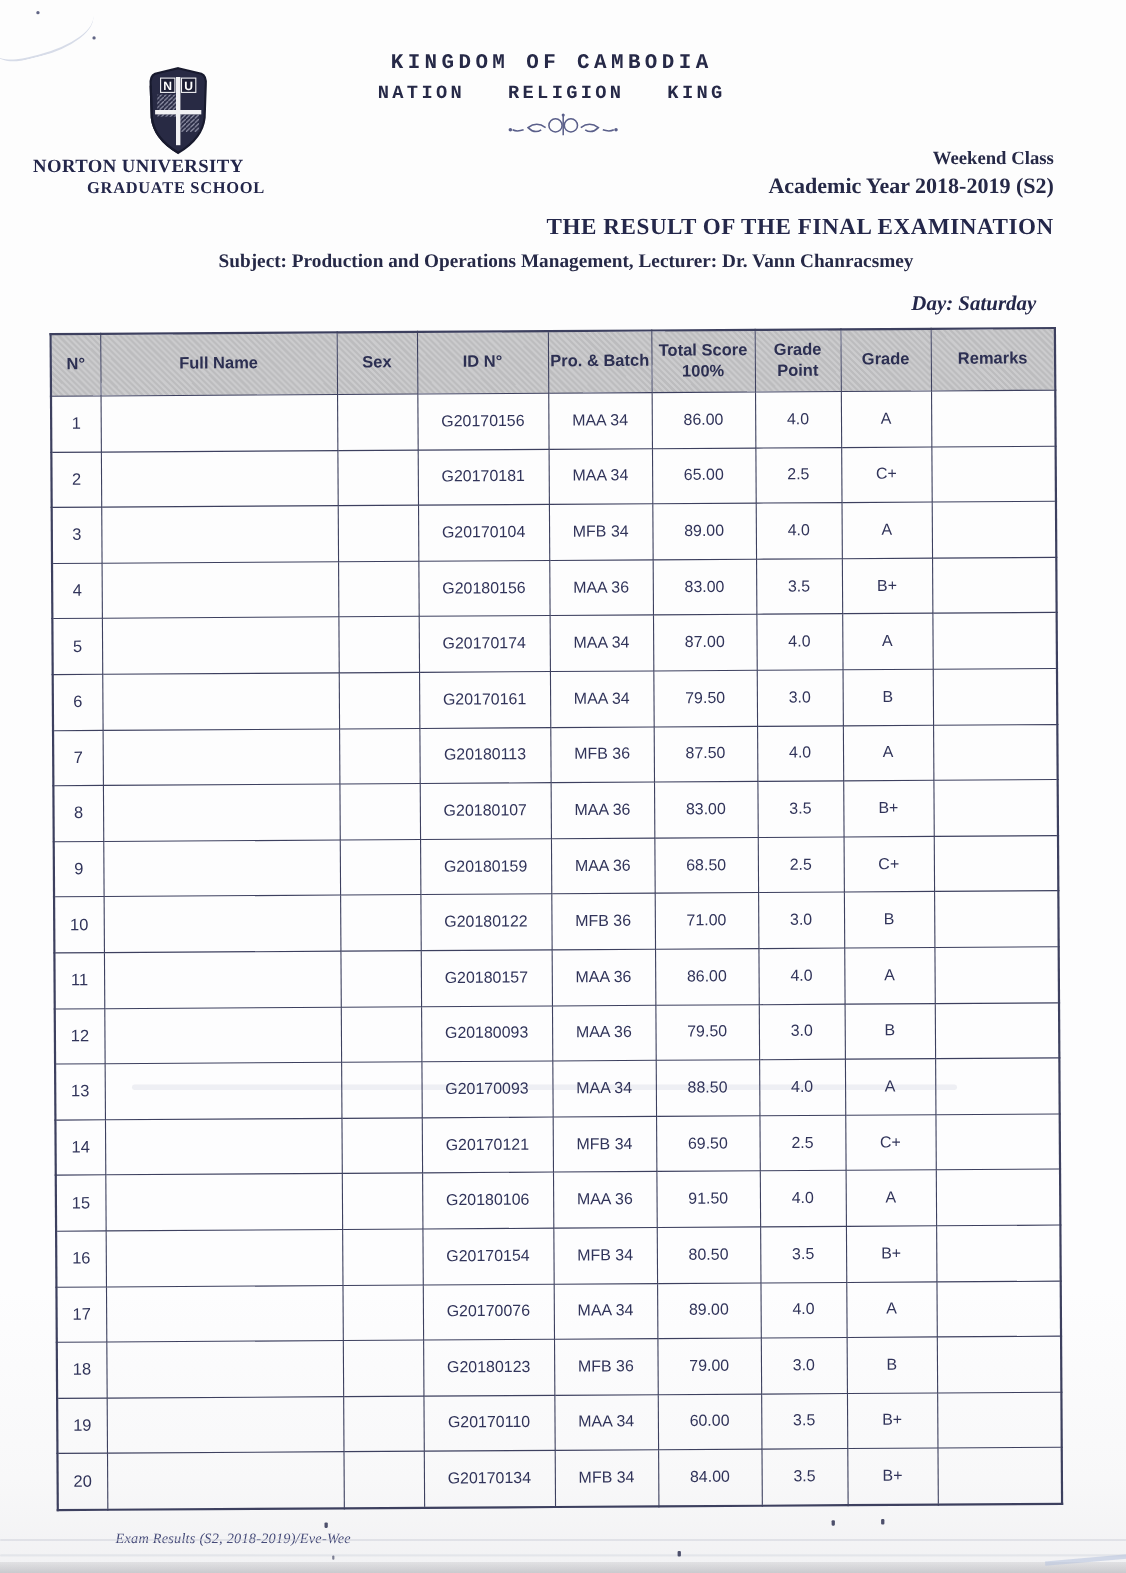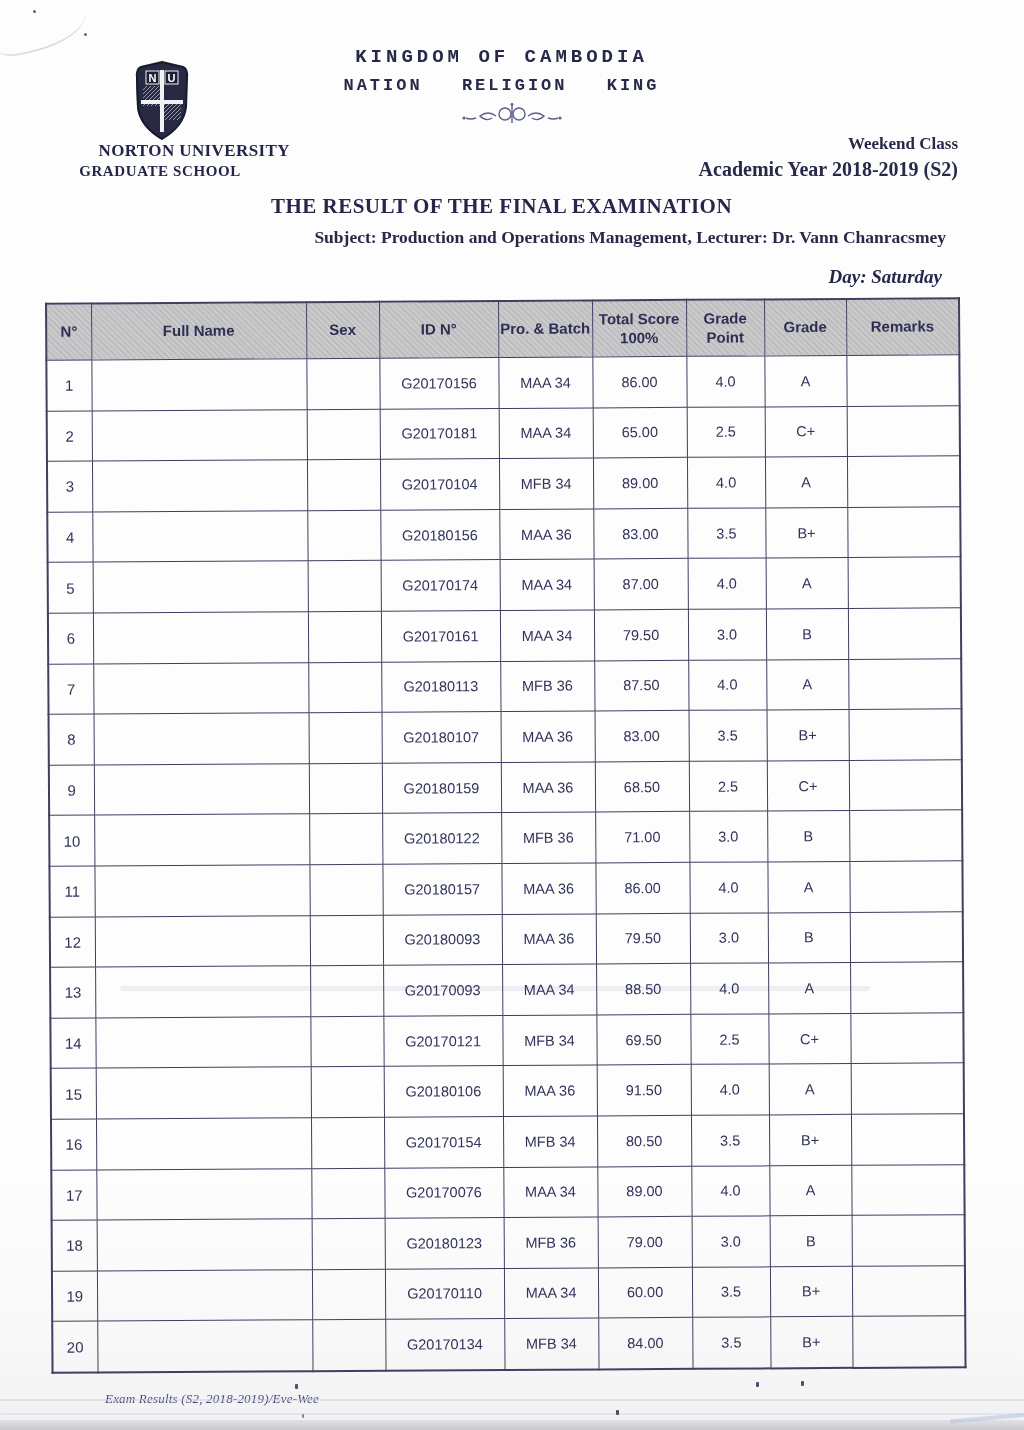--- a/index.html
+++ b/index.html
@@ -11,30 +11,30 @@
     overflow:hidden;
     font-family:"Liberation Serif", serif;
     color:#262947;
   }
   
   .center-head{position:absolute;left:45px;width:913px;text-align:center;font-family:Liberation Mono, monospace;}
   .kingdom{top:46px;font-size:19px;font-weight:bold;letter-spacing:4px;}
   .motto{top:76px;font-size:17px;font-weight:bold;letter-spacing:3px;word-spacing:26px;}
   .ornament{position:absolute;left:0;right:0;top:102px;text-align:center;}
   .logo-wrap{position:absolute;left:133px;top:60px;width:58px;height:82px;}
-  .univ-name{position:absolute;left:30px;top:141px;width:260px;text-align:right;
+  .univ-name{position:absolute;left:30px;top:141px;width:260px;text-align:left;
     font-size:17px;font-weight:bold;color:#23264a;letter-spacing:0.4px;}
   .school-name{position:absolute;left:30px;top:163px;width:260px;text-align:center;
     font-size:15px;font-weight:bold;color:#23264a;letter-spacing:0.6px;}
   .right-head{position:absolute;right:66px;font-weight:bold;}
   .class-type{top:134px;font-size:17px;}
   .acad-year{top:158px;font-size:20px;}
-  .doc-title{position:absolute;left:45px;top:194px;width:913px;text-align:center;
+  .doc-title{position:absolute;left:45px;top:194px;width:913px;text-align:right;
     font-size:21px;font-weight:bold;letter-spacing:0.5px;color:#24274a;}
-  .subject-line{position:absolute;left:33px;top:227px;width:913px;text-align:right;
+  .subject-line{position:absolute;left:58px;top:227px;width:913px;text-align:center;
     font-size:17.5px;font-weight:bold;color:#262947;}
   .day-label{position:absolute;right:82px;top:266px;font-size:19px;
     font-weight:bold;font-style:italic;color:#24274a;}
   
   .table-wrap{position:absolute;left:45px;top:300px;width:913px;
     transform:rotate(-0.35deg);transform-origin:50% 0;}
   table{border-collapse:collapse;table-layout:fixed;width:913px;
     font-family:"Liberation Sans", sans-serif;color:#31345a;}
   th,td{border:1.6px solid #3d405f;overflow:hidden;}
   thead th{

